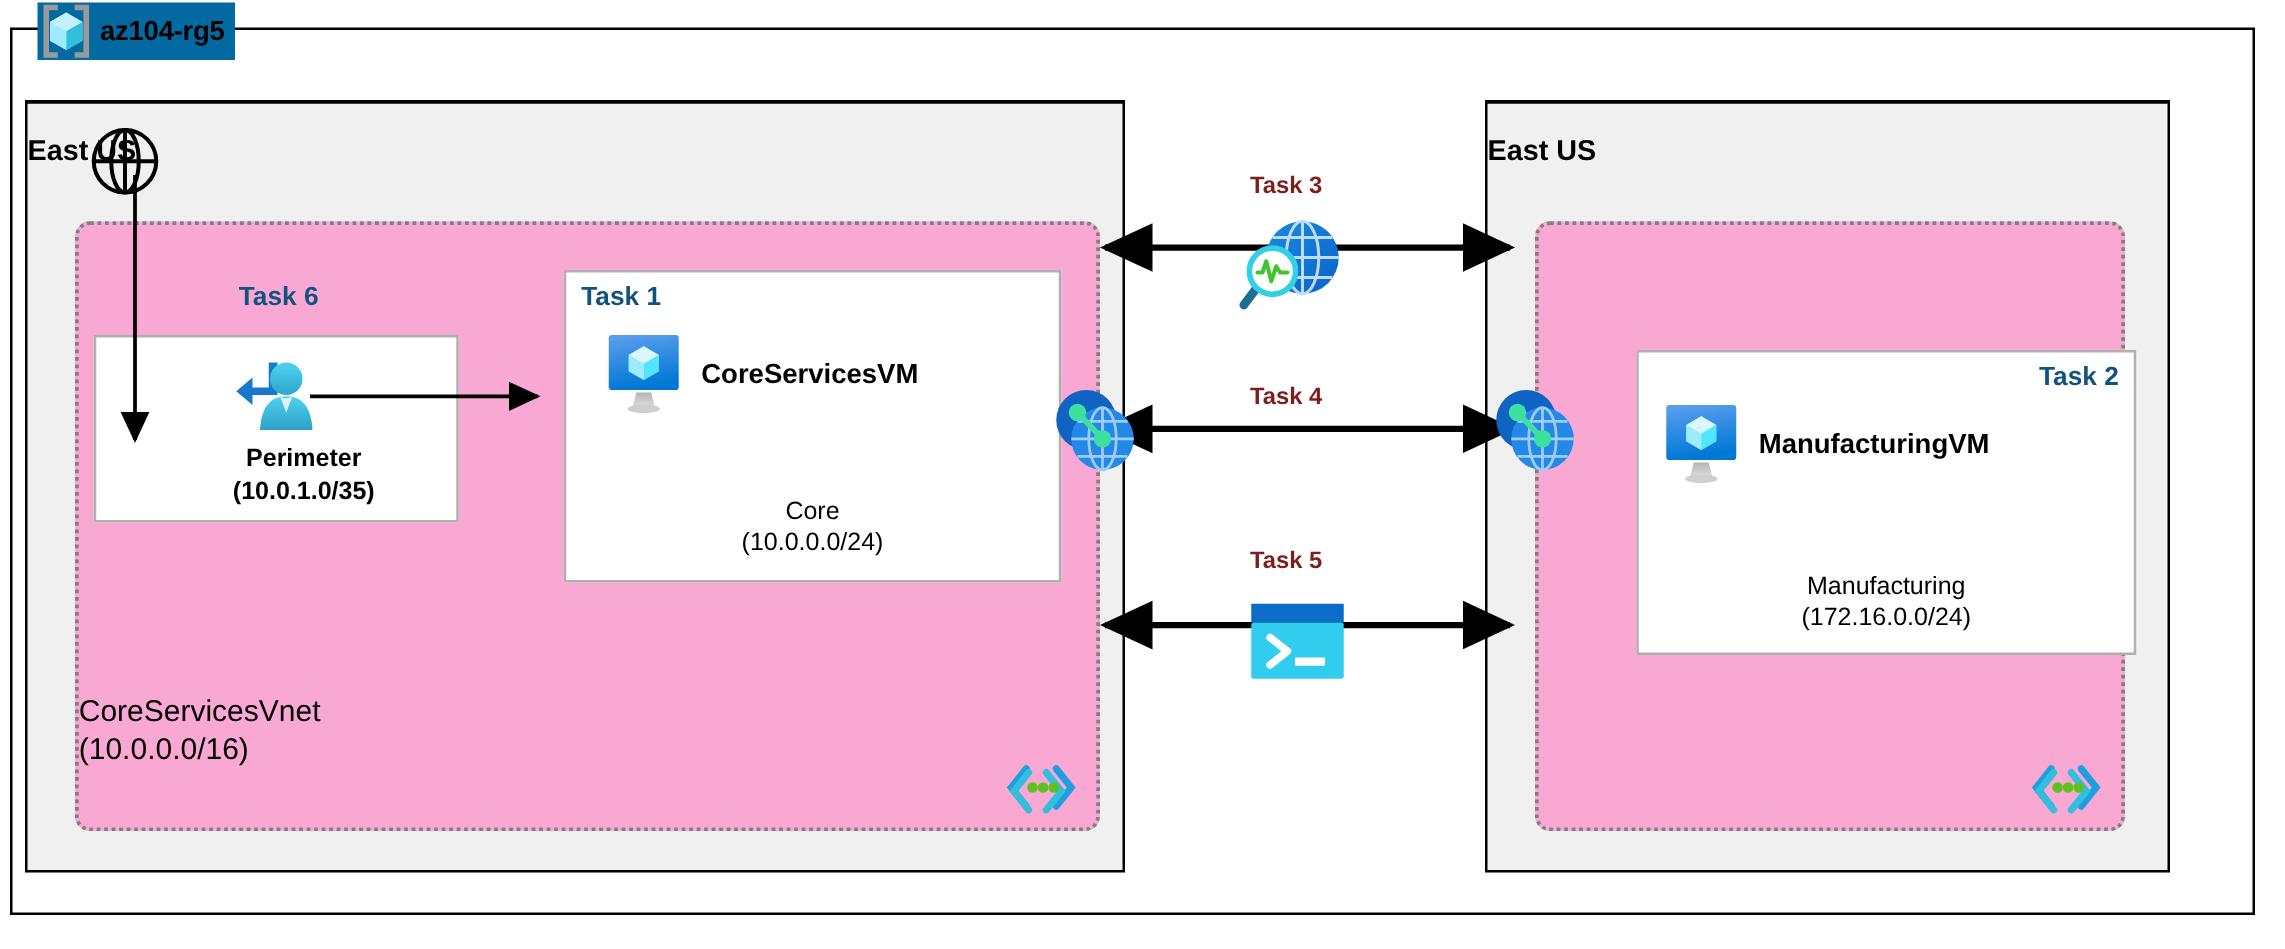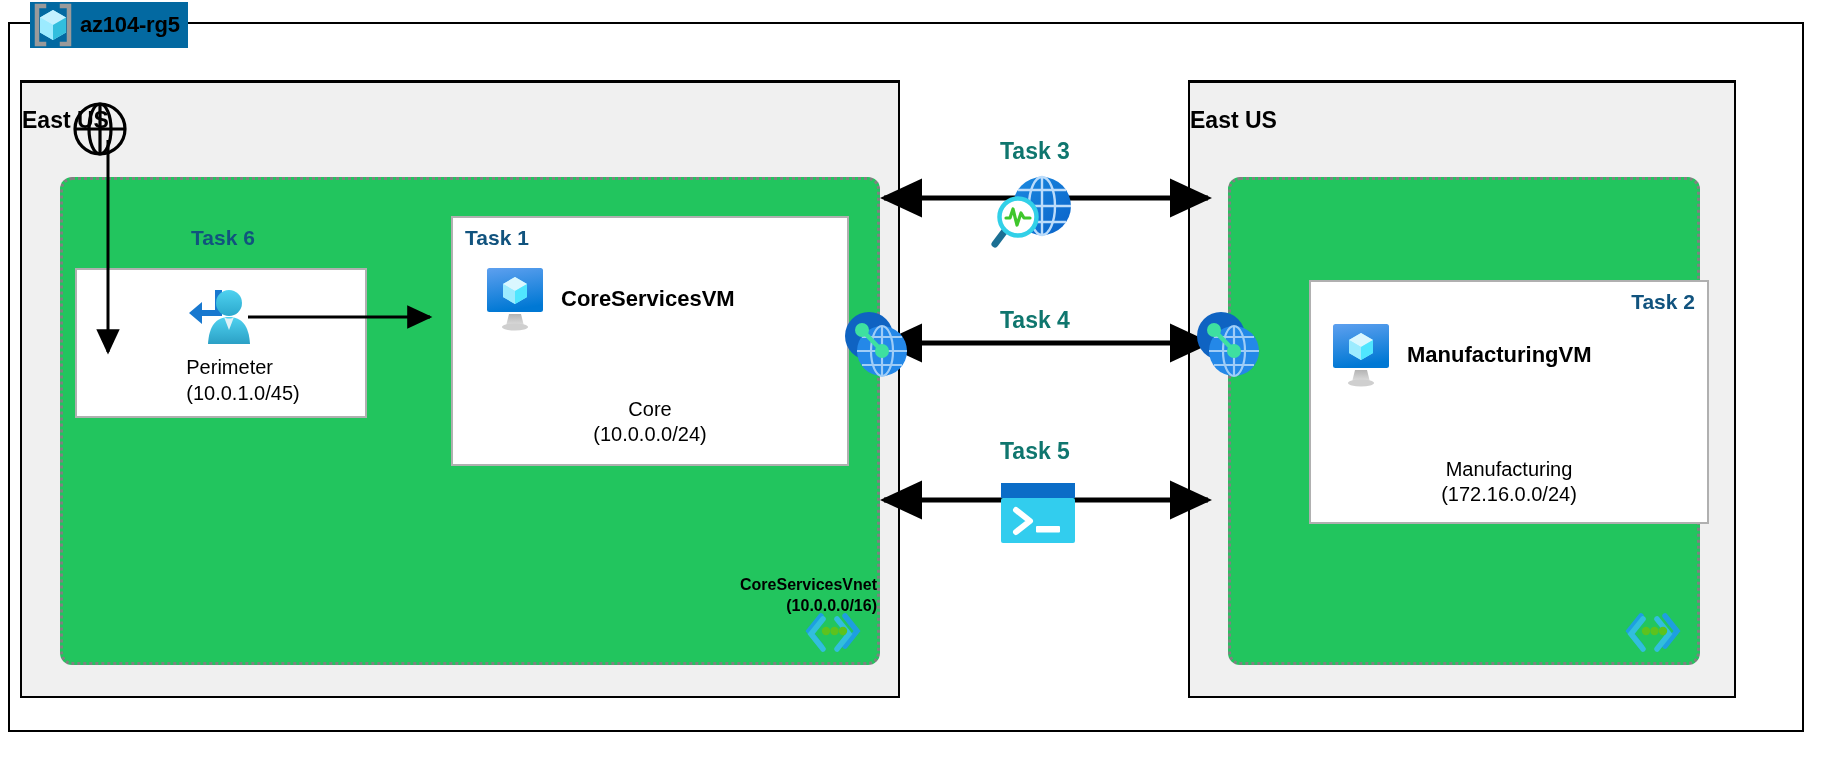--- a/index.html
+++ b/index.html
@@ -57,32 +57,32 @@
     width: 100%;
     text-align: left;
     font-size: 23px;
     font-weight: bold;
     color: #000000;
   }
 
   
   .vnet {
     position: absolute;
-    background: #22c55e;
+    background: #f9a8d4;
     border: 3px dotted #808080;
     border-radius: 12px;
   }
   #vnet-core { left: 38px;  top: 94px; width: 820px; height: 488px; }
   #vnet-manu { left: 38px;  top: 94px; width: 472px; height: 488px; }
   .vnet-label {
     position: absolute;
     width: 100%;
-    text-align: right;
-    font-size: 16px;
-    font-weight: bold;
+    text-align: left;
+    font-size: 24px;
+    font-weight: normal;
     color: #000000;
     line-height: 1.28;
   }
   #vnet-core .vnet-label { bottom: 46px; }
   #vnet-manu .vnet-label { bottom: 46px; }
 
   
   .subnet {
     position: absolute;
     background: #ffffff;
@@ -127,34 +127,34 @@
   .bastion-block {
     position: absolute;
     left: 0; top: 14px;
     width: 100%;
     display: flex;
     flex-direction: column;
     align-items: center;
   }
   .bastion-caption {
     margin-top: 4px;
-    text-align: left;
+    text-align: center;
     font-size: 20px;
-    font-weight: normal;
+    font-weight: bold;
     color: #000000;
     line-height: 1.3;
     margin-left: 44px;
   }
 
   
   .mid-task-label {
     position: absolute;
-    font-size: 23px;
-    font-weight: bold;
-    color: #0f766e;
+    font-size: 19px;
+    font-weight: bold;
+    color: #7f1d1d;
     text-align: center;
     white-space: nowrap;
   }
 
   
   #arrows {
     position: absolute;
     left: 0; top: 0;
     width: 1828px; height: 759px;
     pointer-events: none;
@@ -219,21 +219,21 @@
 
               <path d="M31 6 L31 26 L18 26 L18 18 L5 29 L18 40 L18 32 L38 32 L38 6 Z" fill="#1878cf"></path>
 
               <circle cx="45" cy="19" r="13" fill="url(#bastHead)"></circle>
               <path d="M45 33 C32 33 25 42 24 60 L66 60 C65 42 58 33 45 33 Z" fill="url(#bastBody)"></path>
               <path d="M40 33 L45 46 L50 33 C48 35 42 35 40 33 Z" fill="#dff1f7"></path>
             </svg>
           </span>
           <div class="bastion-caption">
             <div>Perimeter</div>
-            <div>(10.0.1.0/45)</div>
+            <div>(10.0.1.0/35)</div>
           </div>
         </div>
       </div>
 
       <div class="subnet" id="subnet-core">
         <div class="task-label" style="left:12px; top:8px;">Task 1</div>
 
         <div class="vm-row" style="left:30px; top:48px;">
           <span style="display:block;width:64px;height:66px;">
             <svg width="64" height="66" viewBox="0 0 64 66">

